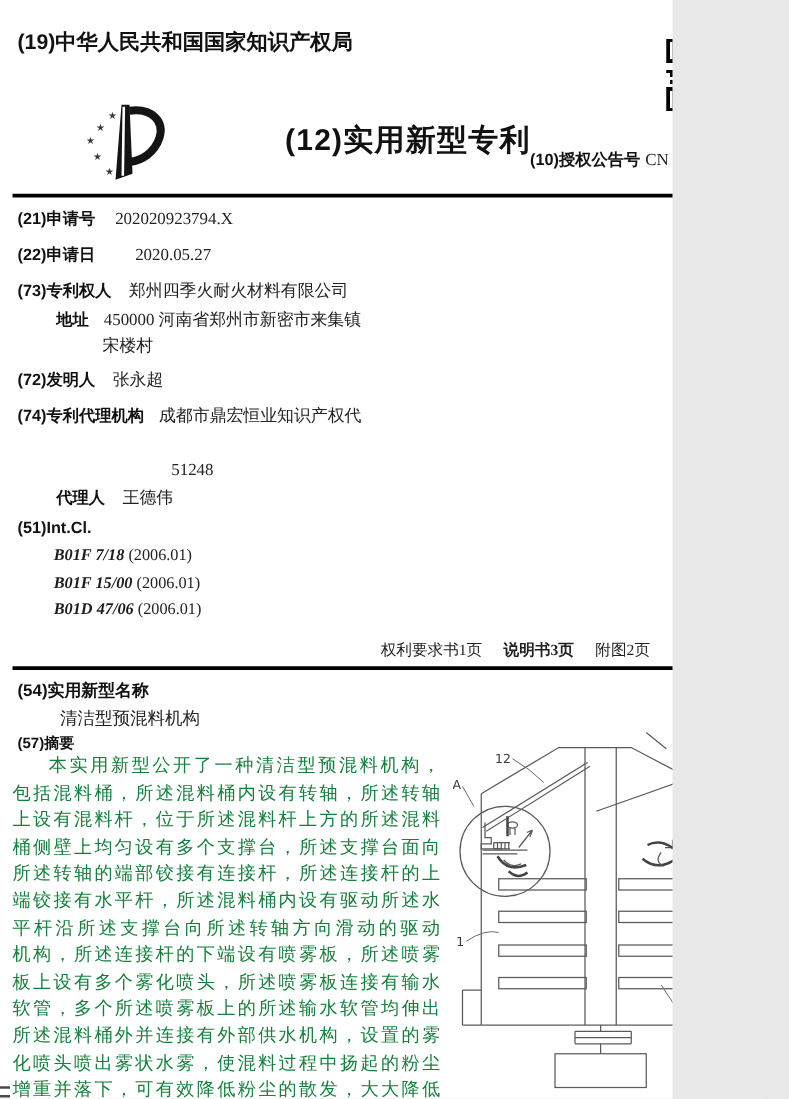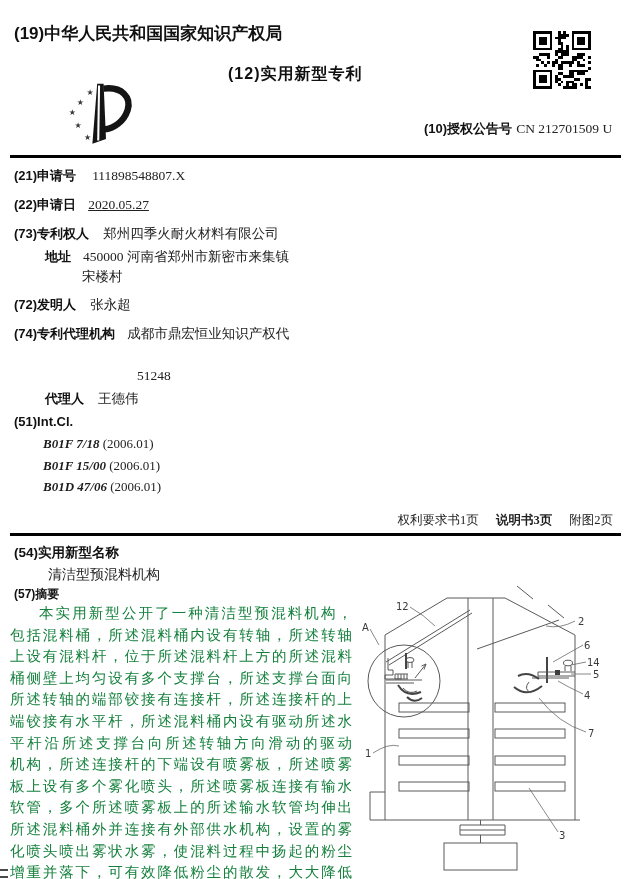--- a/index.html
+++ b/index.html
@@ -1,16 +1,16 @@
 <!DOCTYPE html>
 <html><head>
 <meta charset="utf-8">
 <style>
   html,body{margin:0;padding:0;background:#e8e8e8;}
-  #page{position:relative;width:631px;height:879px;background:#ffffff;overflow:hidden;
+  #page{position:relative;width:538px;height:879px;background:#ffffff;overflow:hidden;
         font-family:"Liberation Serif",serif;color:#1c1c1c;}
   .abs{position:absolute;white-space:nowrap;}
   .hei{font-family:"Liberation Sans",sans-serif;font-weight:700;color:#111;}
   .song{font-family:"Liberation Serif",serif;color:#222;}
   .rule{position:absolute;background:#000;height:3px;left:10px;width:611px;}
   .lbl{font-size:13px;}
   .val{font-size:13.5px;}
   #abstract{position:absolute;left:10px;top:603px;width:342px;}
   #abstract .aline{font-size:14.5px;line-height:21.6px;color:#15803d;
       text-align:justify;text-align-last:justify;white-space:nowrap;}
@@ -177,36 +177,36 @@
       <g fill="#141414" font-family="DejaVu Sans, sans-serif" text-anchor="middle">
         <text x="40" y="15" font-size="8">★</text>
         <text x="28" y="27" font-size="9">★</text>
         <text x="18" y="40" font-size="10">★</text>
         <text x="25" y="56" font-size="13">★</text>
         <text x="37" y="71" font-size="15">★</text>
       </g>
     </svg>
   </div>
 
-  <div class="abs hei" style="left:228px;top:64px;font-size:16px;letter-spacing:1px;">(12)实用新型专利</div>
+  <div class="abs hei" style="left:228px;top:96px;font-size:24px;letter-spacing:1px;">(12)实用新型专利</div>
 
   <div class="abs" style="left:424px;top:119px;">
     <span class="hei lbl">(10)授权公告号</span>
     <span class="song val">CN 212701509 U</span>
   </div>
 
   <div class="rule" style="top:155px;"></div>
 
   <div class="abs" style="left:14px;top:166px;">
     <span class="hei lbl">(21)申请号</span>
-    <span class="song val" style="margin-left:12px;">111898548807.X</span>
+    <span class="song val" style="margin-left:12px;">202020923794.X</span>
   </div>
   <div class="abs" style="left:14px;top:195px;">
     <span class="hei lbl">(22)申请日</span>
-    <span class="song val" style="margin-left:8px;text-decoration:underline;">2020.05.27</span>
+    <span class="song val" style="margin-left:28px;">2020.05.27</span>
   </div>
   <div class="abs" style="left:14px;top:224px;">
     <span class="hei lbl">(73)专利权人</span>
     <span class="song val" style="margin-left:10px;">郑州四季火耐火材料有限公司</span>
   </div>
   <div class="abs" style="left:45px;top:247px;">
     <span class="hei lbl">地址</span>
     <span class="song val" style="margin-left:8px;">450000 河南省郑州市新密市来集镇</span>
   </div>
   <div class="abs song val" style="left:82px;top:268px;">宋楼村</div>

